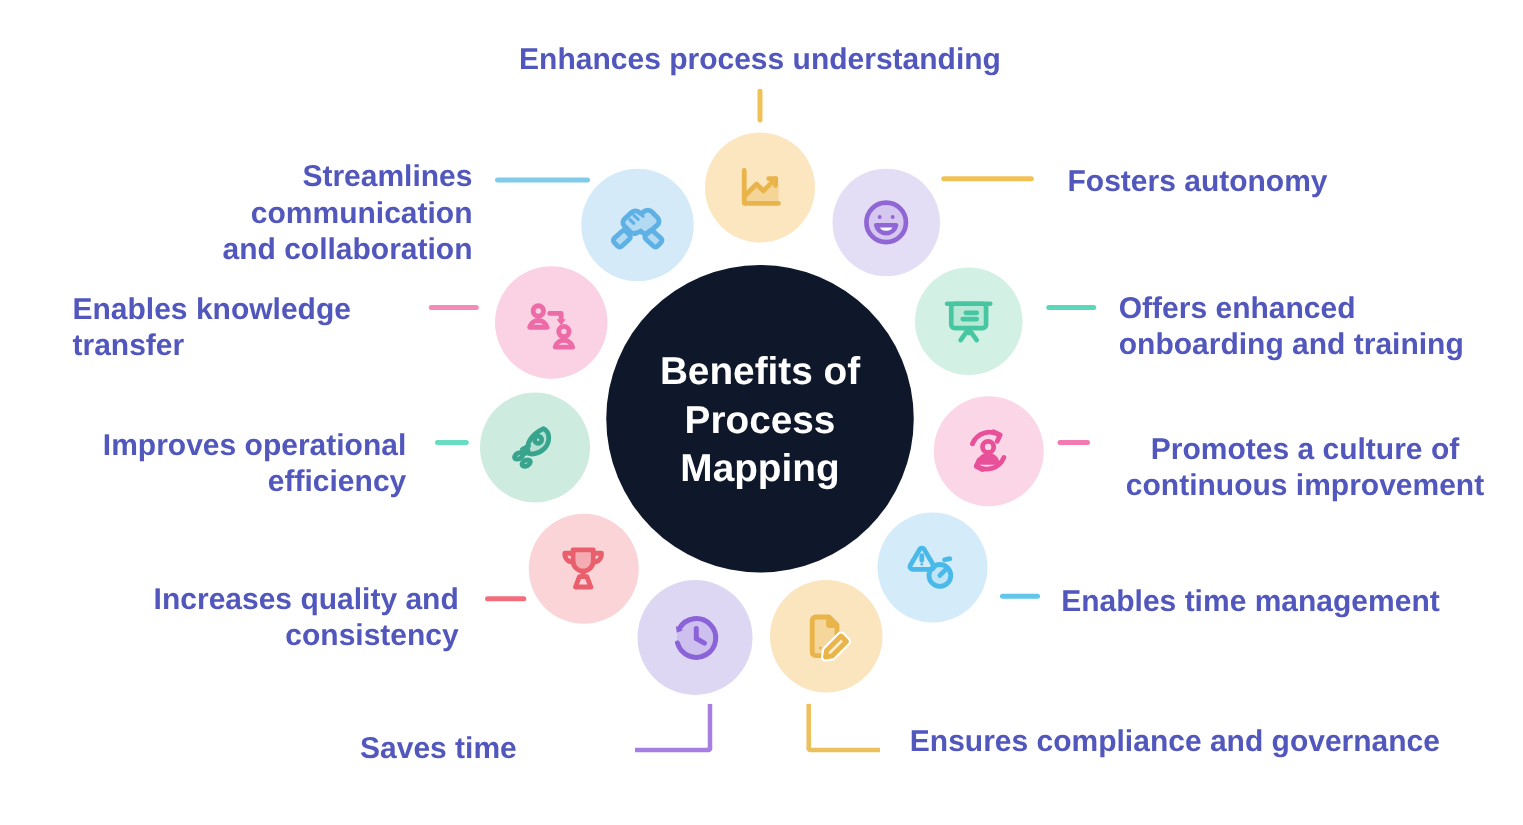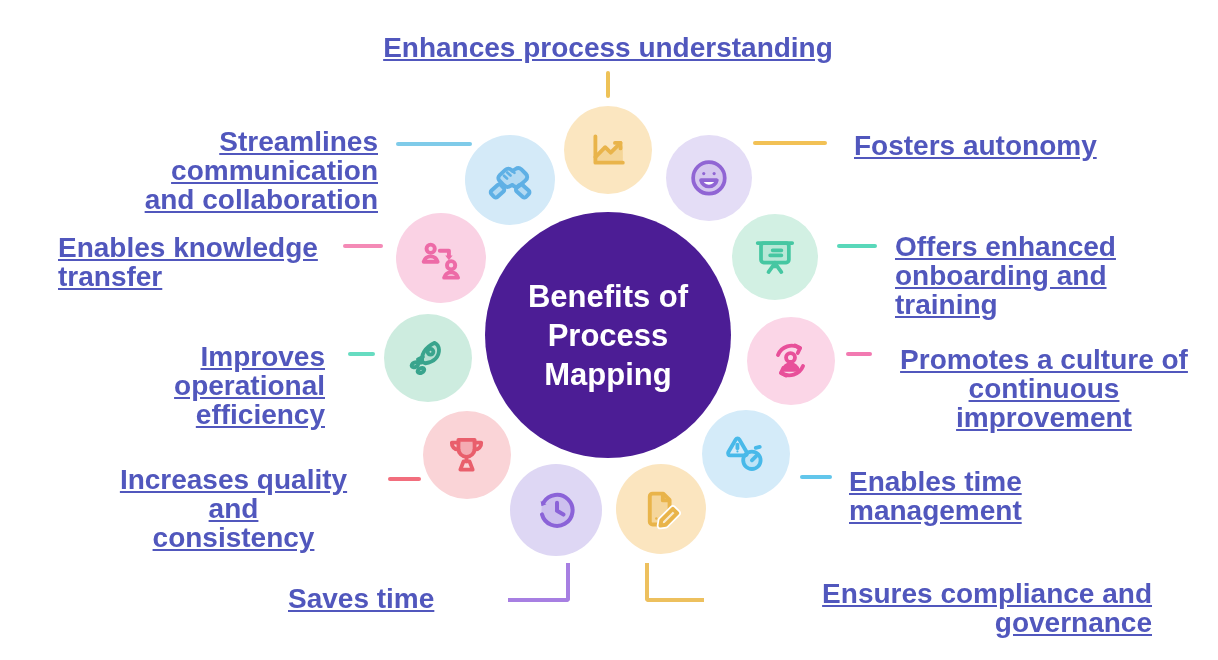--- a/index.html
+++ b/index.html
@@ -5,22 +5,22 @@
   html,body{margin:0;padding:0;}
   body{font-family:"Liberation Sans", sans-serif;}
   .stage{position:relative;width:1218px;height:660px;overflow:hidden;}
   .hub{position:absolute;left:485px;top:212px;width:246px;height:246px;border-radius:50%;
        display:flex;align-items:center;justify-content:center;}
   .hub-title{font-size:31px;line-height:39px;font-weight:700;text-align:center;white-space:pre-line;}
   .circle{position:absolute;border-radius:50%;display:flex;align-items:center;justify-content:center;}
   .circle svg{width:58%;height:58%;fill:none;stroke:currentColor;stroke-width:1.8;
               stroke-linecap:round;stroke-linejoin:round;}
   .line{position:absolute;border-radius:2px;}
-  .label{position:absolute;font-size:28px;line-height:29px;font-weight:700;white-space:pre-line;
-         color:var(--label-color);text-decoration:underline;}
+  .label{position:absolute;font-size:24px;line-height:29px;font-weight:700;white-space:pre-line;
+         color:var(--label-color);}
   
   #b0 .circle{left:564px;top:106px;width:88px;height:88px}
   #b0 .line{left:606px;top:71px;width:4px;height:27px}
   #b0 .label{left:308px;top:33px;width:600px;text-align:center}
   #b1 .circle{left:465px;top:135px;width:90px;height:90px}
   #b1 .line{left:396px;top:142px;width:76px;height:4px}
   #b1 .label{left:58px;top:127px;width:320px;text-align:right}
   #b2 .circle{left:666px;top:135px;width:86px;height:86px}
   #b2 .line{left:753px;top:141px;width:74px;height:4px}
   #b2 .label{left:854px;top:131px;width:320px;text-align:left}
@@ -31,37 +31,37 @@
   #b4 .line{left:837px;top:244px;width:40px;height:4px}
   #b4 .label{left:895px;top:232px;width:300px;text-align:left}
   #b5 .circle{left:384px;top:314px;width:88px;height:88px}
   #b5 .line{left:348px;top:352px;width:27px;height:4px}
   #b5 .label{left:58px;top:342px;width:267px;text-align:right}
   #b6 .circle{left:747px;top:317px;width:88px;height:88px}
   #b6 .line{left:846px;top:352px;width:26px;height:4px}
   #b6 .label{left:894px;top:345px;width:300px;text-align:center}
   #b7 .circle{left:423px;top:411px;width:88px;height:88px}
   #b7 .line{left:388px;top:477px;width:33px;height:4px}
-  #b7 .label{left:100px;top:465px;width:267px;text-align:center}
+  #b7 .label{left:100px;top:465px;width:267px;text-align:right}
   #b8 .circle{left:702px;top:410px;width:88px;height:88px}
   #b8 .line{left:800px;top:475px;width:32px;height:4px}
   #b8 .label{left:849px;top:467px;width:330px;text-align:left}
   #b9 .circle{left:510px;top:464px;width:92px;height:92px}
   #b9 .line{left:508px;top:563px;width:58px;height:35px;border-right:4px solid;border-bottom:4px solid;border-radius:0 0 4px 0;background:transparent !important;}
   #b9 .label{left:288px;top:584px;width:200px;}
   #b10 .circle{left:616px;top:464px;width:90px;height:90px}
   #b10 .line{left:645px;top:563px;width:55px;height:35px;border-left:4px solid;border-bottom:4px solid;border-radius:0 0 0 4px;background:transparent !important;}
   #b10 .label{left:722px;top:579px;width:430px;text-align:right}
 </style>
 </head>
 <body>
 
 <div class="stage" style="--label-color: #5157bd; background: rgb(255, 255, 255);">
 
-  <div class="hub" style="background: #4c1d95; color: rgb(255, 255, 255);">
+  <div class="hub" style="background: #0f172a; color: rgb(255, 255, 255);">
     <div class="hub-title">Benefits of
 Process
 Mapping</div>
   </div>
 
   <div id="b0">
     <div class="line" style="background: rgb(238, 194, 87);"></div>
     <div class="circle" style="background: rgb(251, 230, 192); color: rgb(233, 180, 74);">
       <svg viewBox="0 0 24 24">
         <path d="M6.3 18.2v-2.6l4.6-4.7 2.6 2.6 4.3-4.3 1.4 1.5v7.5z" fill="currentColor" fill-opacity="0.35" stroke="none"></path>

